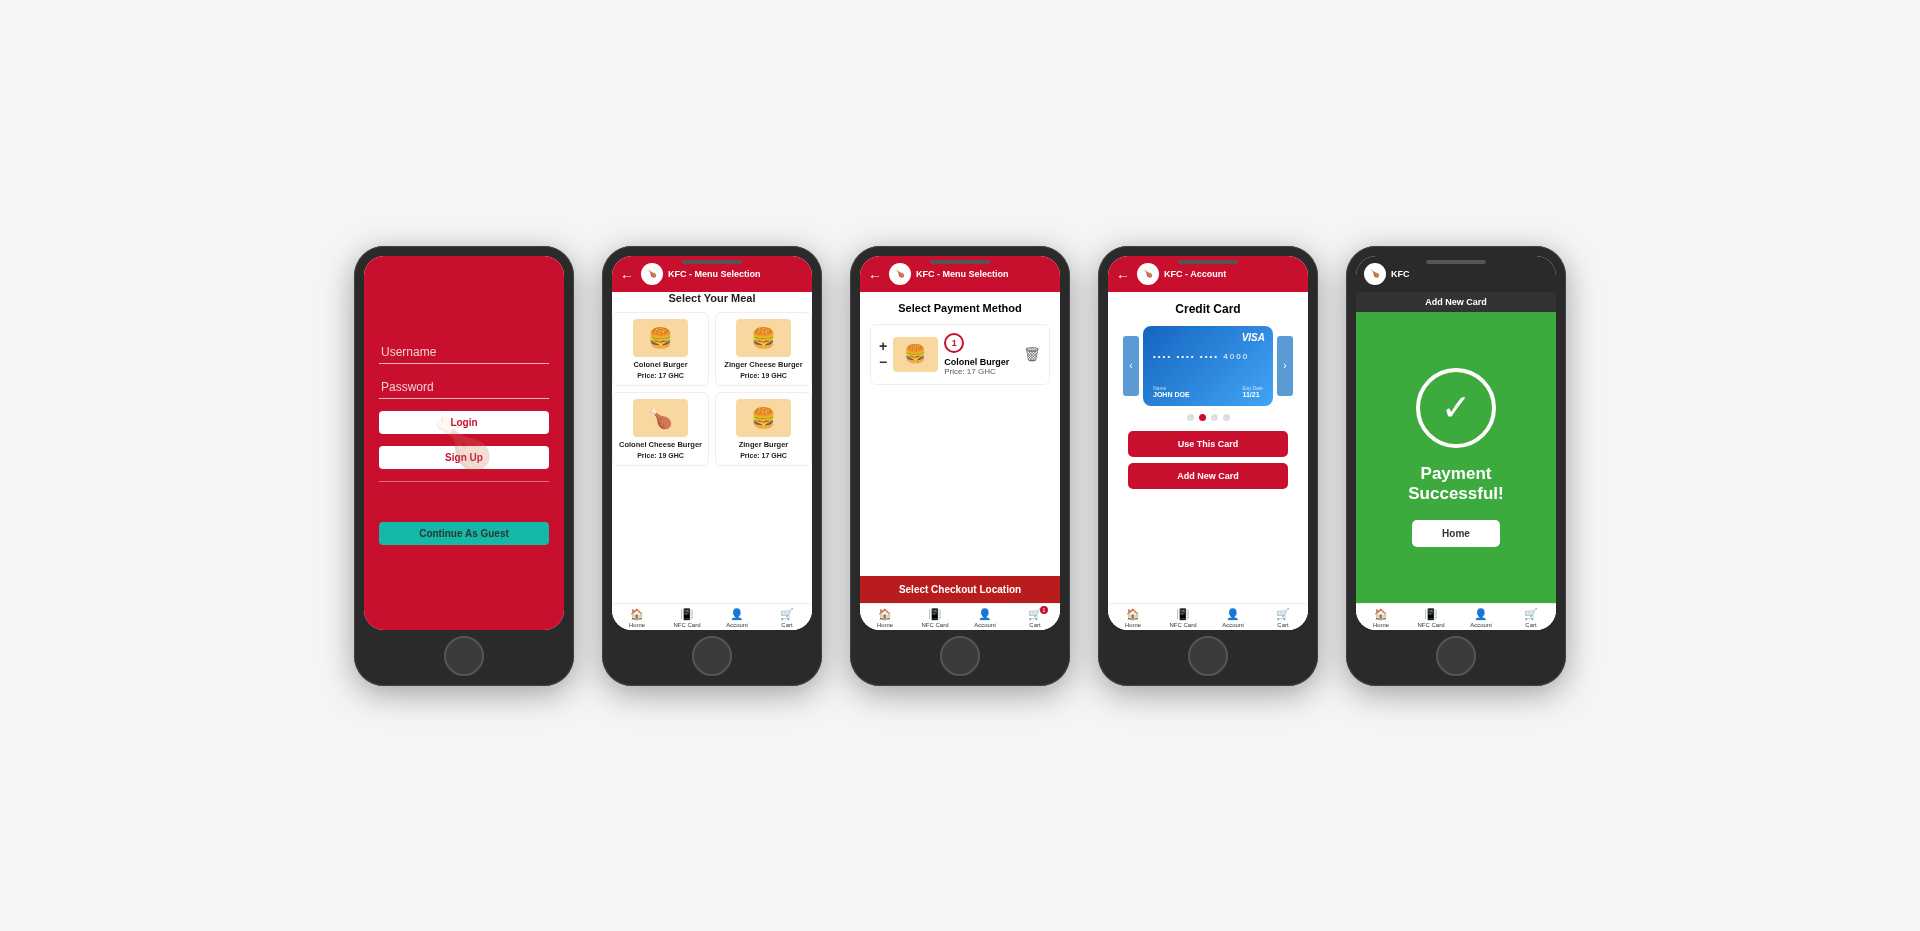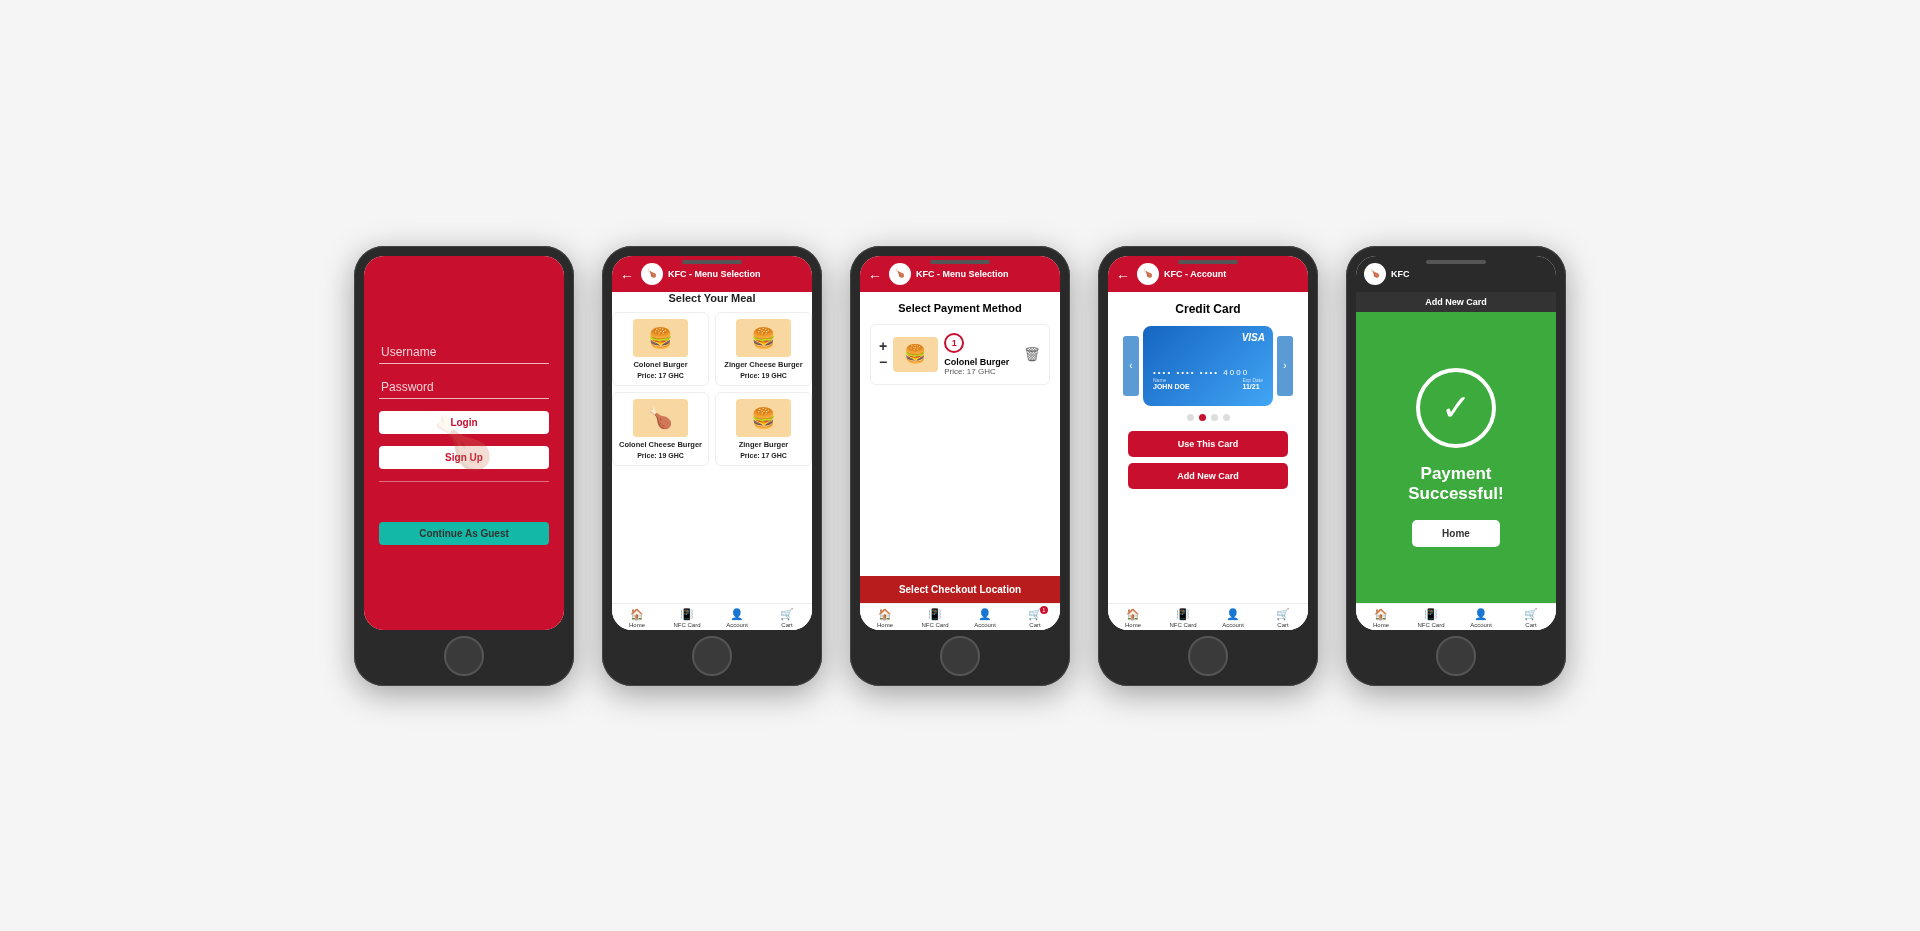--- a/index.html
+++ b/index.html
@@ -329,21 +329,21 @@
       cursor: pointer;
       display: flex;
       align-items: center;
       justify-content: center;
     }
     .credit-card {
       background: linear-gradient(135deg, #1565c0, #42a5f5);
       border-radius: 8px;
       width: 130px;
       height: 80px;
-      padding: 24px 10px;
+      padding: 8px 10px;
       color: white;
       position: relative;
       display: flex;
       flex-direction: column;
       justify-content: space-between;
       flex-shrink: 0;
     }
     .visa-logo {
       position: absolute;
       top: 6px;

